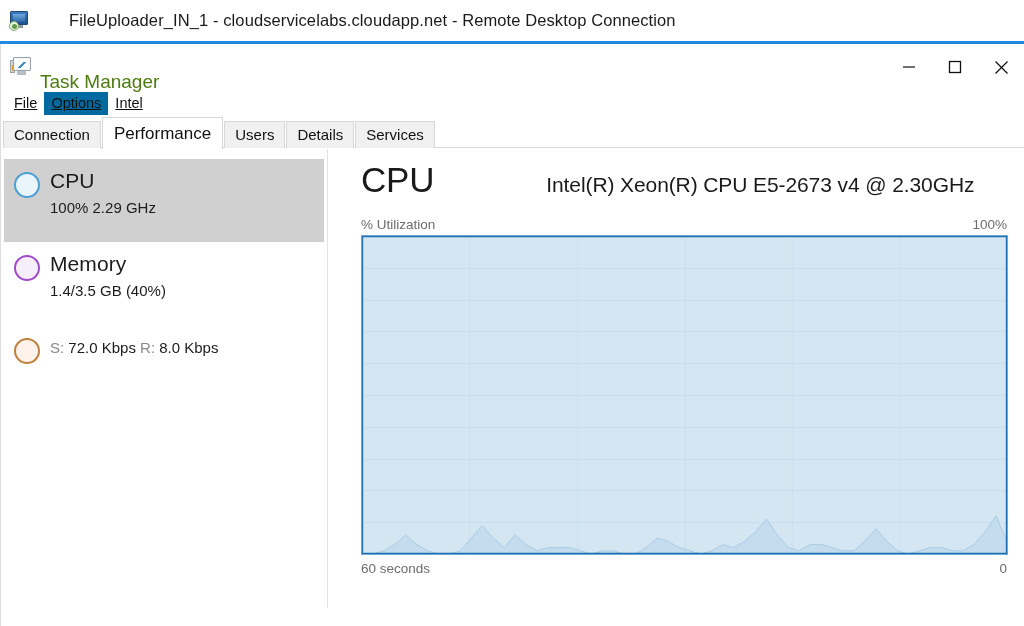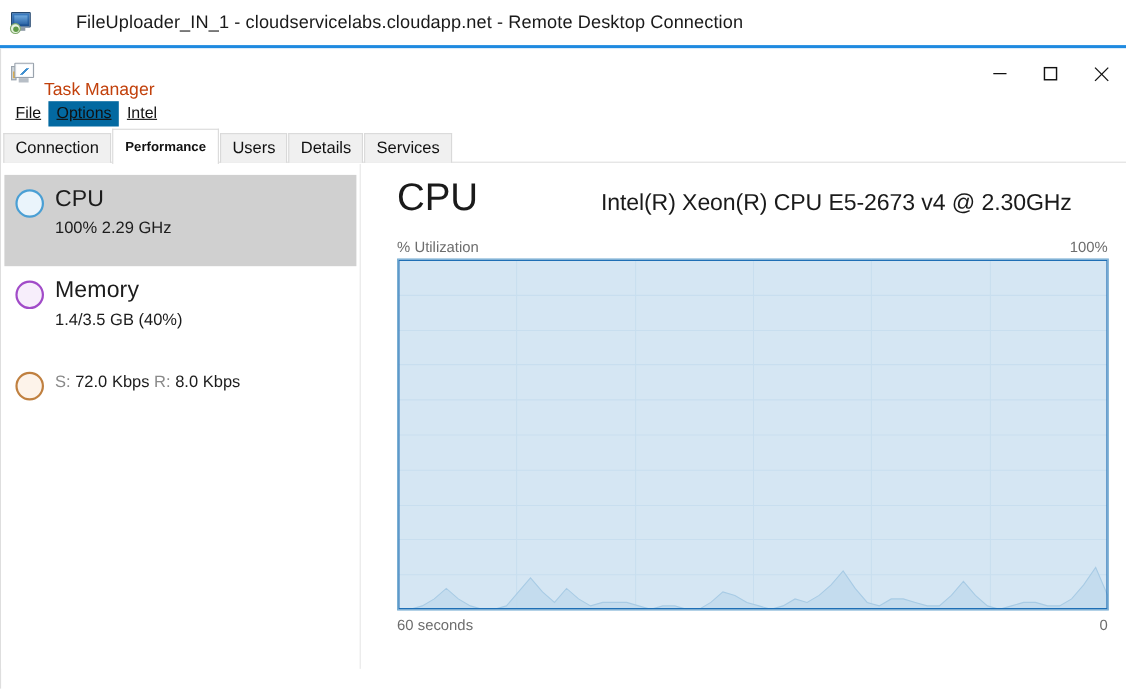--- a/index.html
+++ b/index.html
@@ -87,21 +87,21 @@
   }
   .tm-icon .side {
     position: absolute; left: 0px; top: 3px; width: 5px; height: 13px;
     background: #cfd5da; border: 1px solid #9aa3ad;
   }
   .tm-icon .side:after {
     content: ""; position: absolute; left: 1px; bottom: 1px; width: 2px; height: 6px;
     background: #e0a52c;
   }
   .tm-title {
-    font-size: 16px; color: #c2410c; margin-top: 30px;
+    font-size: 19px; color: #4d7c0f; margin-top: 30px;
   }
   .wincontrols {
     position: absolute; right: 0; top: 0; height: 46px; display: flex;
   }
   .wc {
     width: 46px; height: 46px; display: flex; align-items: center; justify-content: center;
     cursor: default;
   }
   .wc svg { display: block; }
 
@@ -125,24 +125,23 @@
     height: 1px; background: #d9d9d9;
   }
   .tab {
     font-size: 15px; color: #111; background: #f0f0f0;
     border: 1px solid #d9d9d9; border-bottom: none;
     padding: 3px 10px 4px 10px; margin-right: 1px;
     position: relative; z-index: 1; cursor: default; line-height: 19px;
   }
   .tab.active {
     background: #ffffff; z-index: 3;
-    padding: 6px 11px 6px 11px; font-size: 12px;
+    padding: 6px 11px 6px 11px; font-size: 17px;
     border-color: #d9d9d9;
     margin-bottom: -1px;
-    font-weight: bold;
   }
 
   
   .tm-body {
     position: relative; height: 460px; display: flex;
     border-top: 1px solid #ffffff;
   }
   .sidebar {
     width: 327px; background: #ffffff; position: relative;
     border-right: 1px solid #e3e3e3;

